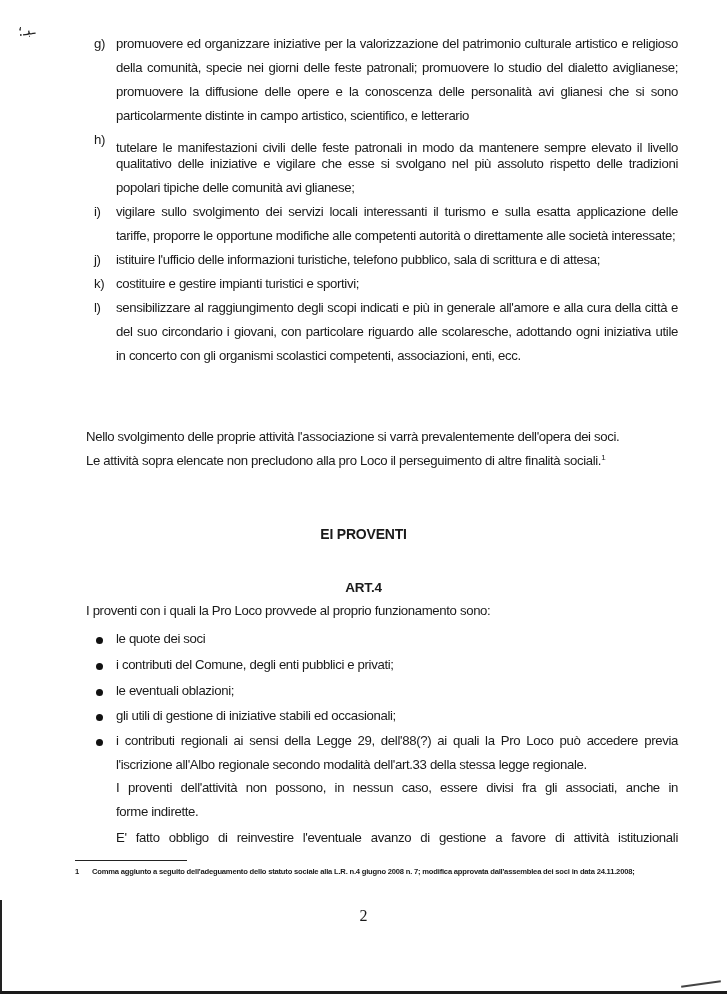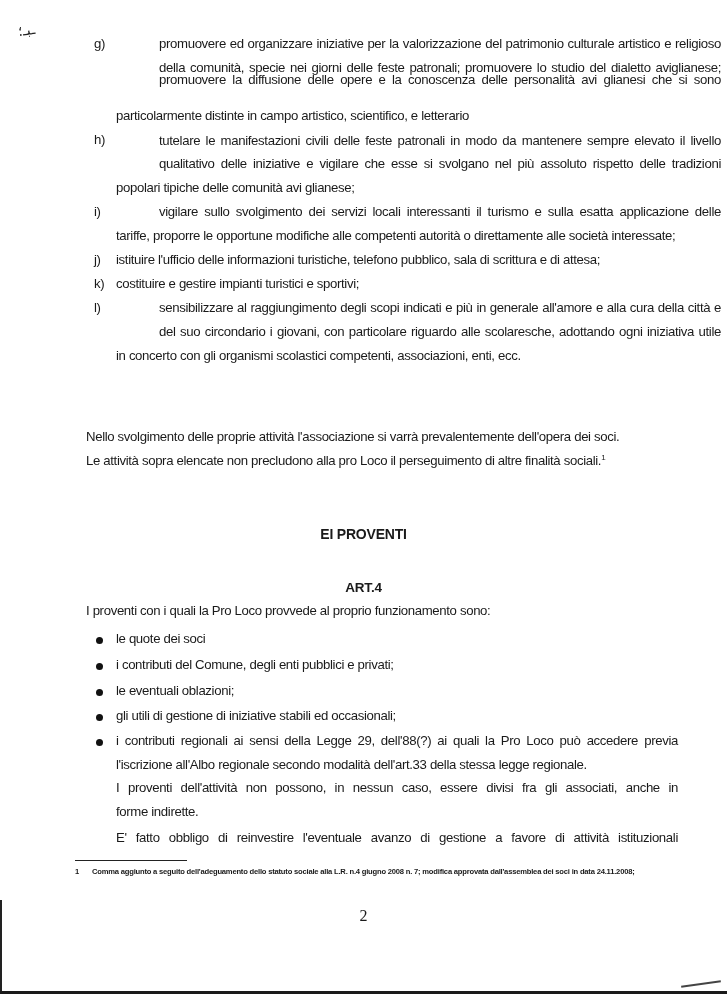--- a/index.html
+++ b/index.html
@@ -6,21 +6,21 @@
   body {
     width: 727px; height: 1000px; background: #ffffff; position: relative; overflow: hidden;
     font-family: "Liberation Sans", sans-serif; color: #1a1a1a;
   }
   .scribble { position: absolute; left: 18px; top: 22px; font-family: "DejaVu Serif", serif; font-size: 14px; color: #222; transform: rotate(-8deg); }
   .text { font-size: 13.2px; letter-spacing: -0.35px; }
   .list { position: absolute; left: 94px; width: 584px; }
   .item { position: absolute; left: 0; width: 584px; }
   .item .mark { position: absolute; left: 0; width: 20px; }
   .item .line { position: absolute; left: 22px; white-space: nowrap; }
-  .item .line.just { width: 562px; text-align: justify; text-align-last: justify; margin-left: 43px; }
+  .item .line.just { width: 562px; text-align: justify; text-align-last: justify; }
   .para { position: absolute; left: 86px; white-space: nowrap; }
   .bold { font-weight: normal; }
   .heading { position: absolute; left: 0; width: 727px; text-align: center; font-weight: bold; font-size: 14px; letter-spacing: -0.2px; }
   .bullets { position: absolute; left: 94px; width: 584px; }
   .bullet { position: absolute; left: 0; width: 584px; }
   .bullet .dot { position: absolute; left: 2px; top: 6px; width: 7px; height: 7px; border-radius: 50%; background: #111; }
   .bullet .line { position: absolute; left: 22px; white-space: nowrap; text-align: center; }
   .bullet .line.just { width: 562px; text-align: justify; text-align-last: justify; }
   .fn-rule { position: absolute; left: 75px; top: 860px; width: 112px; height: 1px; background: #222; }
   .footnote { position: absolute; left: 75px; top: 866px; width: 580px; font-size: 7.6px; font-weight: bold; letter-spacing: -0.2px; line-height: 12px; }
@@ -36,27 +36,27 @@
 <body>
 
 <div class="scribble">ـبـ؛</div>
 
 <div class="list text">
 
   <div class="item" style="top:36px">
     <span class="mark">g)</span>
     <span class="line just" style="top:0">promuovere ed organizzare iniziative per la valorizzazione del patrimonio culturale artistico e religioso</span>
     <span class="line just" style="top:24px">della comunità, specie nei giorni delle feste patronali; promuovere lo studio del dialetto aviglianese;</span>
-    <span class="line just" style="top:36px">promuovere la diffusione delle opere e la conoscenza delle personalità avi glianesi che si sono</span>
+    <span class="line just" style="top:48px">promuovere la diffusione delle opere e la conoscenza delle personalità avi glianesi che si sono</span>
     <span class="line" style="top:72px">particolarmente distinte in campo artistico, scientifico, e letterario</span>
   </div>
 
   <div class="item" style="top:132px">
     <span class="mark">h)</span>
-    <span class="line just" style="top:1px">tutelare le manifestazioni civili delle feste patronali in modo da mantenere sempre elevato il livello</span>
+    <span class="line just" style="top:8px">tutelare le manifestazioni civili delle feste patronali in modo da mantenere sempre elevato il livello</span>
     <span class="line just" style="top:24px">qualitativo delle iniziative e vigilare che esse si svolgano nel più assoluto rispetto delle tradizioni</span>
     <span class="line" style="top:48px">popolari tipiche delle comunità avi glianese;</span>
   </div>
 
   <div class="item" style="top:204px">
     <span class="mark">i)</span>
     <span class="line just" style="top:0">vigilare sullo svolgimento dei servizi locali interessanti il turismo e sulla esatta applicazione delle</span>
     <span class="line" style="top:24px">tariffe, proporre le opportune modifiche alle competenti autorità o direttamente alle società interessate;</span>
   </div>
 

